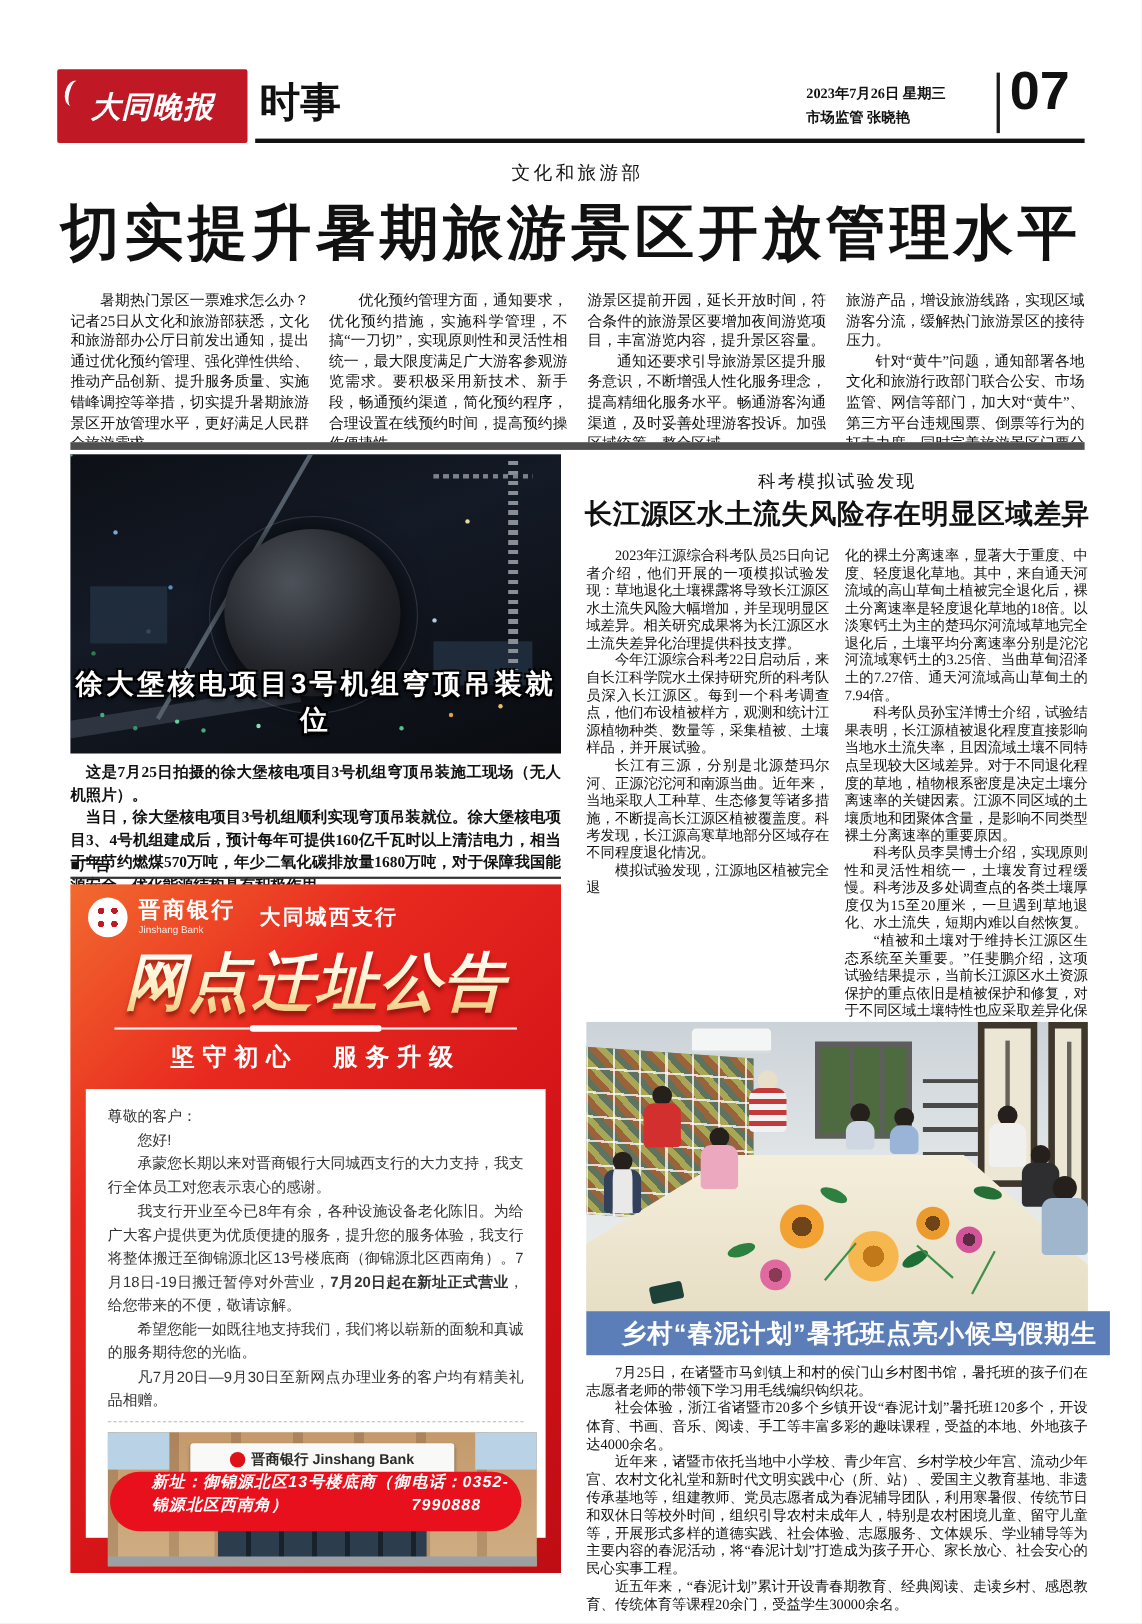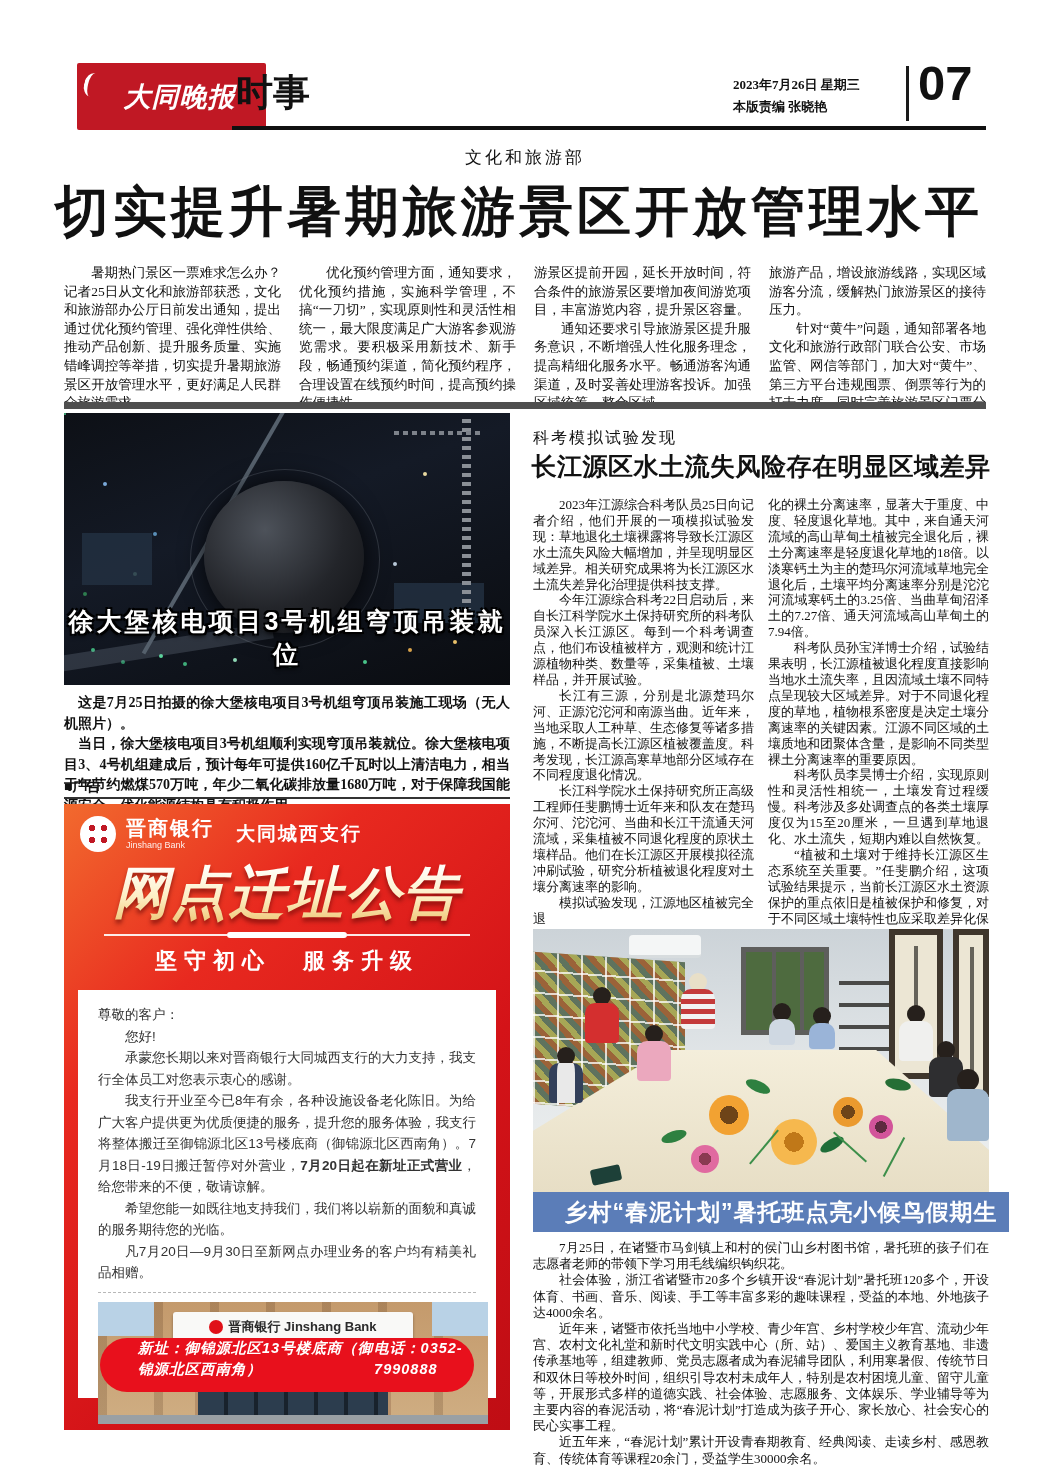--- a/index.html
+++ b/index.html
@@ -1,21 +1,21 @@
 <!DOCTYPE html>
 <html><head>
 <meta charset="utf-8">
 <style>
   html,body{margin:0;padding:0;background:#e9e9e6;}
   .page{position:relative;width:1038px;height:1476px;background:#ffffff;margin:0 auto;
         font-family:"Liberation Serif",serif;color:#111;overflow:hidden;}
   .abs{position:absolute;}
   
-  .masthead{left:77px;top:63px;width:173px;height:67px;background:#c01824;border-radius:2px;
-            display:flex;align-items:center;justify-content:center;padding-left:16px;}
+  .masthead{left:52px;top:63px;width:173px;height:67px;background:#c01824;border-radius:2px;
+            display:flex;align-items:center;justify-content:center;}
   .masthead-text{color:#fff;font-weight:bold;font-style:italic;font-size:27px;letter-spacing:1px;
                  font-family:"Liberation Serif",serif;}
   .flame{position:absolute;left:7px;top:10px;width:13px;height:24px;border-left:4px solid #fff;
          border-radius:50% 0 0 50%;transform:rotate(14deg);}
   .section-title{left:236px;top:68px;font-size:37px;font-weight:bold;font-family:"Liberation Sans",sans-serif;}
   .date-block{left:733px;top:74px;width:175px;font-size:13px;font-weight:bold;line-height:22px;}
   .pageno-bar{left:906px;top:66px;width:3px;height:55px;background:#1a1a1a;}
   .page-number{left:918px;top:55px;font-size:49px;font-weight:bold;font-family:"Liberation Sans",sans-serif;color:#111;}
   .header-rule{left:232px;top:126px;width:754px;height:4px;background:#111;}
   
@@ -103,21 +103,21 @@
   .sign-text{font-size:13px;font-weight:bold;color:#2b2b2b;}
   .entrance{position:absolute;left:50%;top:46px;transform:translateX(-50%);width:190px;height:66px;
       background:repeating-linear-gradient(90deg,#2c3d4e 0 26px,#18222c 26px 30px);
       border:3px solid #b6906a;}
   .steps{position:absolute;left:0;bottom:0;width:100%;height:9px;background:#9aa0a4;}
   .ad-pill{position:absolute;left:36px;top:534px;width:374px;height:54px;background:#e8101c;
       border-radius:28px;color:#fff;font-style:italic;font-weight:bold;font-size:14.5px;
       display:flex;flex-direction:row;justify-content:center;padding-left:38px;box-sizing:border-box;
       line-height:21px;font-family:"Liberation Sans",sans-serif;letter-spacing:1px;}
   
-  .a2-kicker{left:533px;top:428px;width:456px;text-align:left;font-size:16px;letter-spacing:2px;}
+  .a2-kicker{left:533px;top:428px;width:456px;text-align:center;font-size:16px;letter-spacing:2px;}
   .a2-headline{left:523px;top:450px;width:476px;text-align:center;font-size:25px;font-weight:900;
                font-family:"Liberation Sans",sans-serif;letter-spacing:0.5px;}
   .a2-cols{left:533px;top:497px;width:456px;height:430px;display:flex;gap:14px;overflow:hidden;}
   .a2-cols .col{flex:1;font-size:13px;line-height:15.9px;text-align:justify;}
   
   .photo2{left:533px;top:929px;width:456px;height:263px;overflow:hidden;
           background:linear-gradient(#ccd3d8 0%,#e3e7e9 55%,#eef0f0 100%);}
   .ac-unit{position:absolute;left:96px;top:6px;width:72px;height:20px;background:#f4f6f6;border-radius:4px;
            border-bottom:3px solid #d7dcde;}
   .photo-wall{position:absolute;left:0;top:28px;width:152px;height:152px;background:#76833f;
@@ -153,21 +153,21 @@
 
 <div class="page">
 
   <div class="abs masthead">
     <div class="flame"></div>
     <span class="masthead-text">大同晚报</span>
   </div>
   <div class="abs section-title">时事</div>
   <div class="abs date-block">
     <div>2023年7月26日  星期三</div>
-    <div>本版责编  张晓艳</div>
+    <div>市场监管  张晓艳</div>
   </div>
   <div class="abs pageno-bar"></div>
   <div class="abs page-number">07</div>
   <div class="abs header-rule"></div>
 
   <div class="abs a1-kicker">文化和旅游部</div>
   <div class="abs a1-headline">切实提升暑期旅游景区开放管理水平</div>
   <div class="abs a1-cols">
     <div class="col">
       <div class="p">暑期热门景区一票难求怎么办？记者25日从文化和旅游部获悉，文化和旅游部办公厅日前发出通知，提出通过优化预约管理、强化弹性供给、推动产品创新、提升服务质量、实施错峰调控等举措，切实提升暑期旅游景区开放管理水平，更好满足人民群众旅游需求。</div>
@@ -255,21 +255,20 @@
     </div>
   </div>
 
   <div class="abs a2-kicker">科考模拟试验发现</div>
   <div class="abs a2-headline">长江源区水土流失风险存在明显区域差异</div>
   <div class="abs a2-cols">
     <div class="col">
       <div class="p">2023年江源综合科考队员25日向记者介绍，他们开展的一项模拟试验发现：草地退化土壤裸露将导致长江源区水土流失风险大幅增加，并呈现明显区域差异。相关研究成果将为长江源区水土流失差异化治理提供科技支撑。</div>
       <div class="p">今年江源综合科考22日启动后，来自长江科学院水土保持研究所的科考队员深入长江源区。每到一个科考调查点，他们布设植被样方，观测和统计江源植物种类、数量等，采集植被、土壤样品，并开展试验。</div>
       <div class="p">长江有三源，分别是北源楚玛尔河、正源沱沱河和南源当曲。近年来，当地采取人工种草、生态修复等诸多措施，不断提高长江源区植被覆盖度。科考发现，长江源高寒草地部分区域存在不同程度退化情况。</div>
-      <div class="p">长江科学院水土保持研究所正高级工程师任斐鹏博士近年来和队友在楚玛尔河、沱沱河、当曲和长江干流通天河流域，采集植被不同退化程度的原状土壤样品。他们在长江源区开展模拟径流冲刷试验，研究分析植被退化程度对土壤分离速率的影响。</div>
       <div class="p">模拟试验发现，江源地区植被完全退</div>
     </div>
     <div class="col">
       <div class="p cont">化的裸土分离速率，显著大于重度、中度、轻度退化草地。其中，来自通天河流域的高山草甸土植被完全退化后，裸土分离速率是轻度退化草地的18倍。以淡寒钙土为主的楚玛尔河流域草地完全退化后，土壤平均分离速率分别是沱沱河流域寒钙土的3.25倍、当曲草甸沼泽土的7.27倍、通天河流域高山草甸土的7.94倍。</div>
       <div class="p">科考队员孙宝洋博士介绍，试验结果表明，长江源植被退化程度直接影响当地水土流失率，且因流域土壤不同特点呈现较大区域差异。对于不同退化程度的草地，植物根系密度是决定土壤分离速率的关键因素。江源不同区域的土壤质地和团聚体含量，是影响不同类型裸土分离速率的重要原因。</div>
       <div class="p">科考队员李昊博士介绍，实现原则性和灵活性相统一，土壤发育过程缓慢。科考涉及多处调查点的各类土壤厚度仅为15至20厘米，一旦遇到草地退化、水土流失，短期内难以自然恢复。</div>
       <div class="p">“植被和土壤对于维持长江源区生态系统至关重要。”任斐鹏介绍，这项试验结果提示，当前长江源区水土资源保护的重点依旧是植被保护和修复，对于不同区域土壤特性也应采取差异化保护措施。</div>
     </div>
   </div>
 

